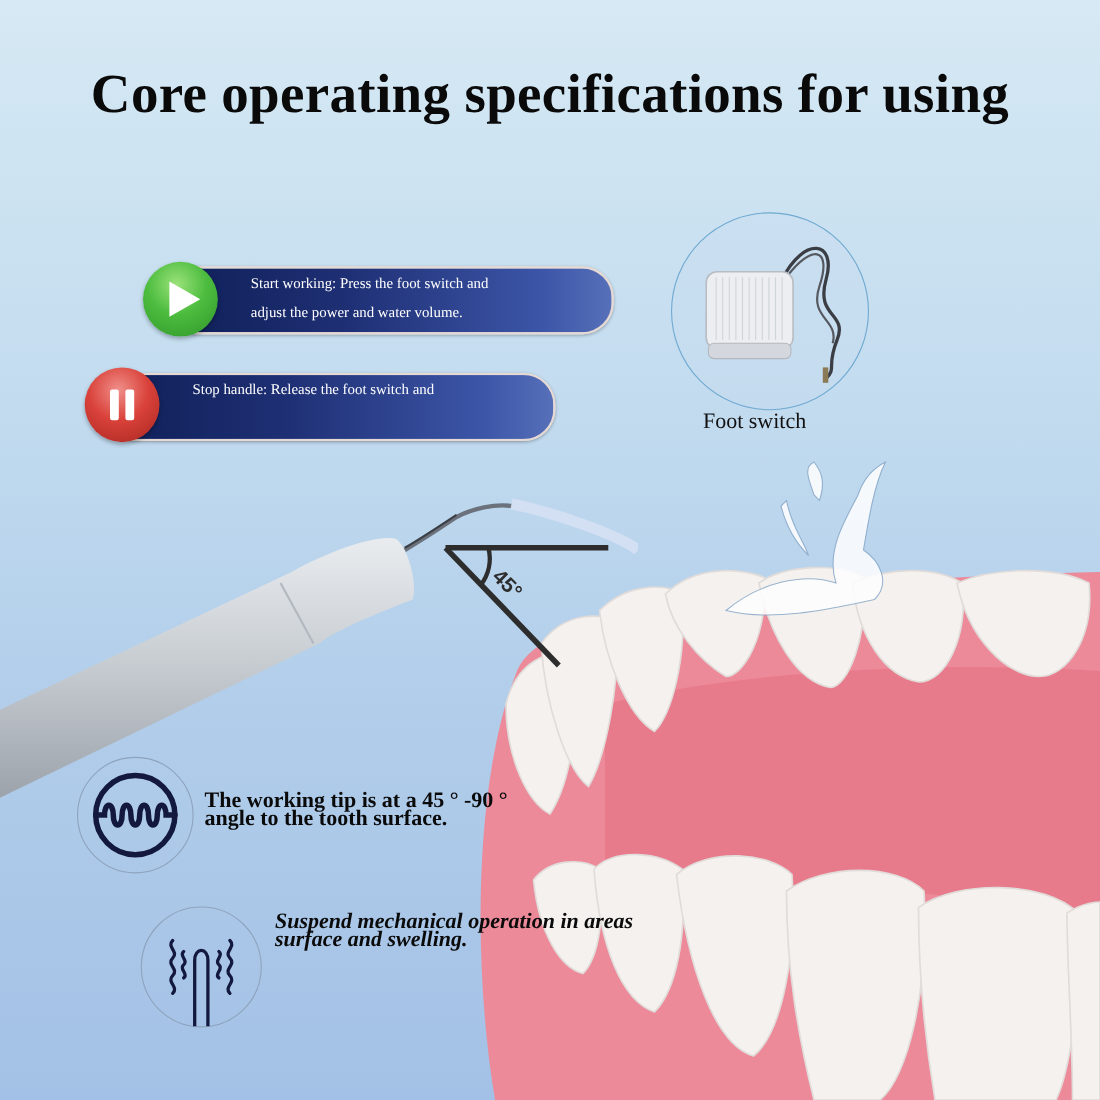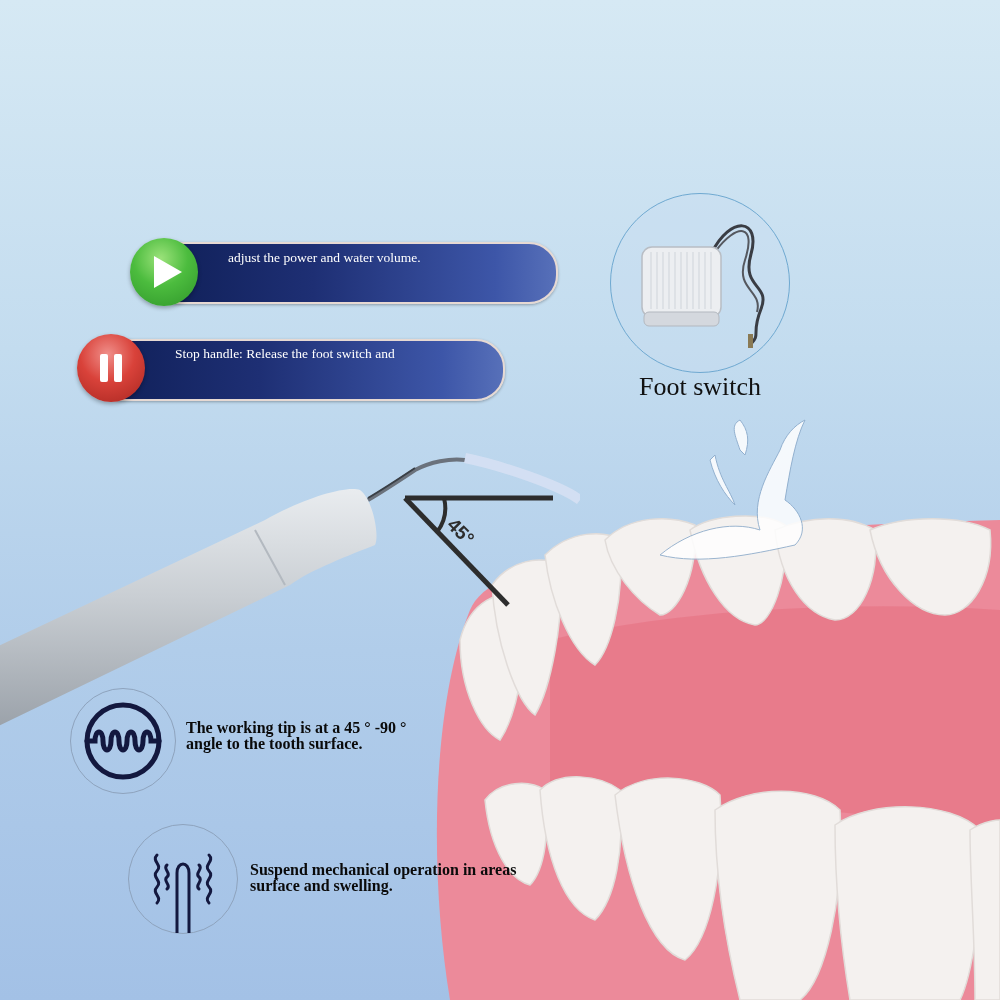--- a/index.html
+++ b/index.html
@@ -11,37 +11,39 @@
   .pill{position:absolute;height:58px;border-radius:29px;
     background:linear-gradient(90deg,#0f1f57 0%,#1e2f74 40%,#3d56a8 85%,#5770b9 100%);
     border:2px solid #e6d9d3;box-shadow:0 1px 3px rgba(0,0,0,.3);}
   .pill-text{position:absolute;color:#fff;font-size:13.5px;line-height:26px;font-family:"Liberation Serif",serif;}
   .btn-circle{position:absolute;width:68px;height:68px;border-radius:50%;box-shadow:0 2px 4px rgba(0,0,0,.3);}
   .play{background:radial-gradient(circle at 45% 30%,#9be27a 0%,#4cbc3e 45%,#2f962a 100%);}
   .pause{background:radial-gradient(circle at 45% 30%,#f08f8a 0%,#d9423a 45%,#a82620 100%);}
   .foot-circle{position:absolute;left:610px;top:193px;width:178px;height:178px;border-radius:50%;
     border:1px solid #6fa9d1;background:rgba(200,222,240,0.35);}
   .caption{position:absolute;font-family:"Liberation Serif",serif;color:#111;}
-  .feat-text{position:absolute;font-family:"Liberation Serif",serif;font-weight:bold;color:#0a0a0a;font-size:16px;line-height:16px;}
+  .feat-text{position:absolute;font-family:"Liberation Serif",serif;font-weight:bold;color:#0a0a0a;font-size:20px;line-height:16px;}
   .icon-ring{position:absolute;border-radius:50%;border:1px solid #8ea3bd;}
 </style>
 </head>
 <body>
 
 <div class="title">
+  <div>Core operating specifications for using</div>
 </div>
 
 <div>
   <div class="pill" style="left:150px;top:242px;width:404px;"></div>
   <div class="btn-circle play" style="left:130px;top:238px;">
     <svg width="68" height="68" viewBox="0 0 68 68">
       <polygon points="24,18 24,50 52,34" fill="#ffffff"></polygon>
     </svg>
   </div>
   <div class="pill-text" style="left:228px;top:245px;">
+    <div>Start working: Press the foot switch and</div>
     <div>adjust the power and water volume.</div>
   </div>
 </div>
 
 <div>
   <div class="pill" style="left:95px;top:339px;width:406px;"></div>
   <div class="btn-circle pause" style="left:77px;top:334px;">
     <svg width="68" height="68" viewBox="0 0 68 68">
       <rect x="23" y="20" width="8" height="28" rx="2" fill="#ffffff"></rect>
       <rect x="37" y="20" width="8" height="28" rx="2" fill="#ffffff"></rect>
@@ -69,21 +71,21 @@
       <line x1="64" y1="58" x2="64" y2="115"></line>
         <line x1="70" y1="58" x2="70" y2="115"></line>
       <line x1="76" y1="58" x2="76" y2="115"></line>
         <line x1="82" y1="58" x2="82" y2="115"></line>
       <line x1="88" y1="58" x2="88" y2="115"></line>
         <line x1="94" y1="58" x2="94" y2="115"></line>
       <line x1="100" y1="58" x2="100" y2="115"></line>
     </g>
   </svg>
 </div>
-<div class="caption" style="left:639px;top:372px;font-size:26px;">Foot switch</div>
+<div class="caption" style="left:639px;top:372px;font-size:20px;">Foot switch</div>
 
 <svg style="position:absolute;left:430px;top:380px;" width="570" height="620" viewBox="0 0 570 620">
 
   <path d="M40,230 C60,180 200,150 570,140 L570,620 L20,620 C0,500 0,330 40,230 Z" fill="#ec8a9a"></path>
   <path d="M120,260 C240,230 420,220 570,230 L570,460 C420,420 240,420 120,440 Z" fill="#e5707f" opacity="0.55"></path>
 
   <g fill="#f4f1ef" stroke="#e1dcd9" stroke-width="1.5">
     <path d="M30,260 C40,220 70,210 90,215 C100,260 90,330 70,360 C50,350 30,310 30,260 Z"></path>
     <path d="M62,205 C80,180 110,175 130,185 C135,240 120,310 105,335 C85,320 65,260 62,205 Z"></path>
     <path d="M115,175 C140,150 175,150 190,160 C195,220 180,270 165,285 C140,270 120,220 115,175 Z"></path>
@@ -149,16 +151,16 @@
   <svg width="108" height="108" viewBox="0 0 108 108">
     <g stroke="#13183f" stroke-width="3" fill="none" stroke-linecap="round">
       <path d="M48,108 L48,48 C48,36 60,36 60,48 L60,108"></path>
       <path d="M28,30 C22,36 34,40 28,46 C22,52 34,56 28,62 C22,68 34,72 28,78"></path>
       <path d="M38,40 C33,44 43,48 38,52 C33,56 43,60 38,64"></path>
       <path d="M80,30 C86,36 74,40 80,46 C86,52 74,56 80,62 C86,68 74,72 80,78"></path>
       <path d="M70,40 C75,44 65,48 70,52 C75,56 65,60 70,64"></path>
     </g>
   </svg>
 </div>
-<div class="feat-text" style="left:250px;top:862px;">
+<div class="feat-text" style="left:250px;top:830px;font-style:italic;">
   <div>Suspend mechanical operation in areas</div>
   <div>surface and swelling.</div>
 </div>
 
 </body></html>

